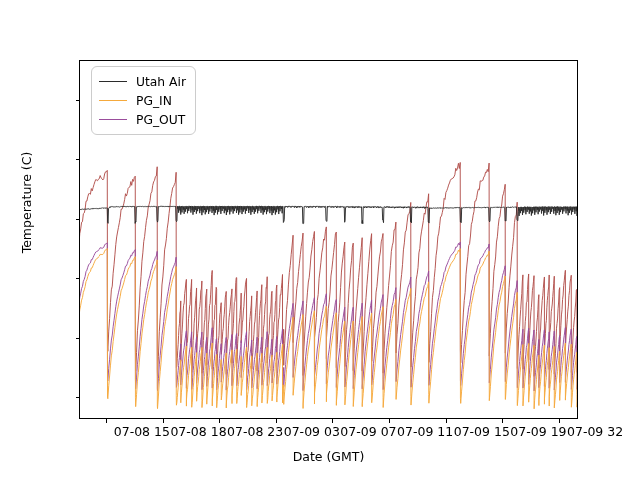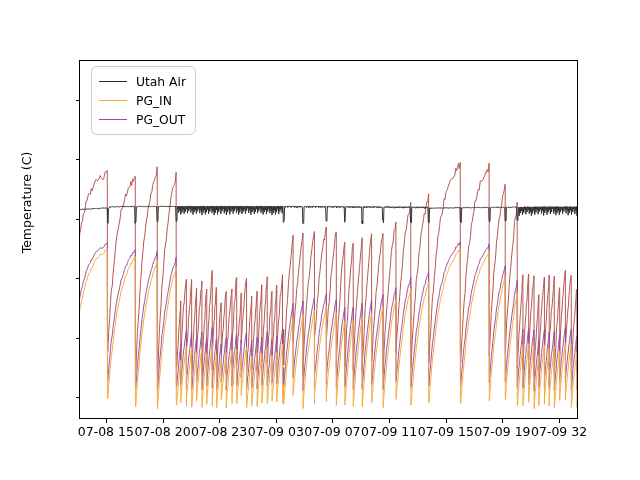--- a/index.html
+++ b/index.html
@@ -72,20 +72,21 @@
     height: 1px;
     background: #000000;
   }
   .xtick-label {
     position: absolute;
     top: 424px;
     font-size: 12.5px;
     color: #000000;
     transform: translateX(-50%);
     white-space: nowrap;
+    margin-left: 36px;
   }
   .xtick-mark {
     position: absolute;
     top: 419px;
     width: 1px;
     height: 3.5px;
     background: #000000;
   }
   #legend {
     position: absolute;
@@ -116,33 +117,34 @@
     white-space: nowrap;
   }
 </style>
 </head>
 <body>
 
 <div id="figure">
 
 
   <div id="ylabel">Temperature (C)</div>
+  <div id="xlabel">Date (GMT)</div>
 
   <div id="ytick-labels">
       <div class="ytick-mark" style="top: 397.175px;"></div>
       <div class="ytick-mark" style="top: 337.675px;"></div>
       <div class="ytick-mark" style="top: 278.175px;"></div>
       <div class="ytick-mark" style="top: 218.675px;"></div>
       <div class="ytick-mark" style="top: 159.175px;"></div>
       <div class="ytick-mark" style="top: 99.675px;"></div>
     </div>
   <div id="xtick-labels">
       <div class="xtick-label" style="left: 105.844px;">07-08 15</div>
       <div class="xtick-mark" style="left: 105.844px;"></div>
-      <div class="xtick-label" style="left: 162.502px;">07-08 20</div>
+      <div class="xtick-label" style="left: 162.502px;">07-08 18</div>
       <div class="xtick-mark" style="left: 162.502px;"></div>
       <div class="xtick-label" style="left: 219.16px;">07-08 23</div>
       <div class="xtick-mark" style="left: 219.16px;"></div>
       <div class="xtick-label" style="left: 275.818px;">07-09 03</div>
       <div class="xtick-mark" style="left: 275.818px;"></div>
       <div class="xtick-label" style="left: 332.476px;">07-09 07</div>
       <div class="xtick-mark" style="left: 332.476px;"></div>
       <div class="xtick-label" style="left: 389.134px;">07-09 11</div>
       <div class="xtick-mark" style="left: 389.134px;"></div>
       <div class="xtick-label" style="left: 445.792px;">07-09 15</div>

